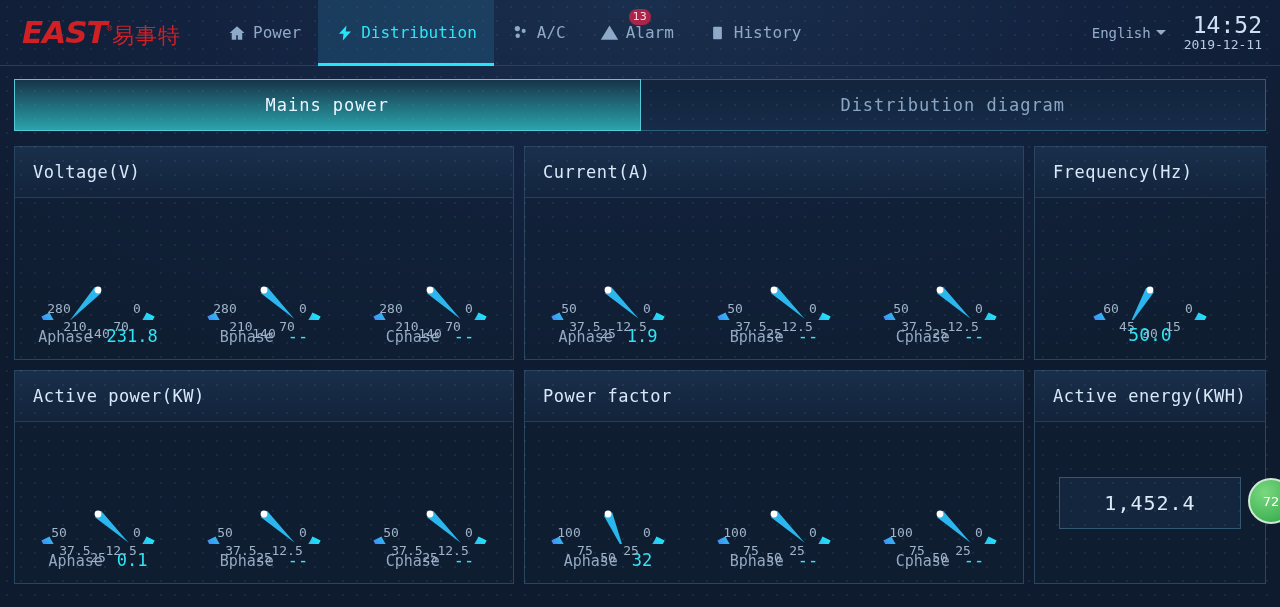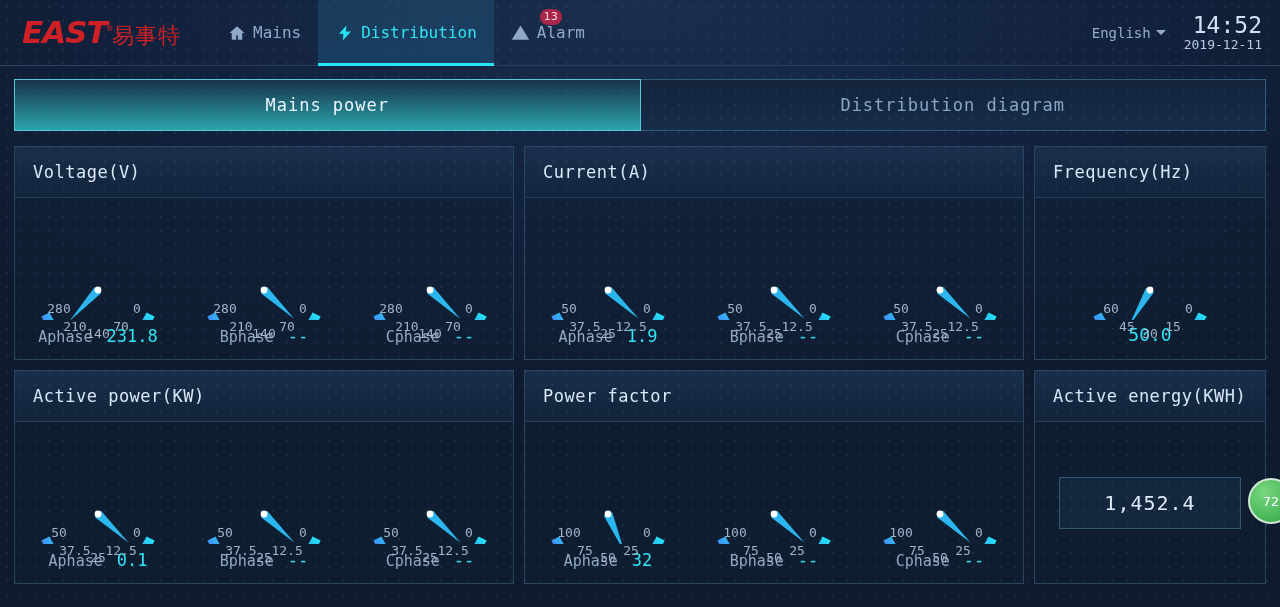--- a/index.html
+++ b/index.html
@@ -144,45 +144,63 @@
     </div>
 
     <div class="nav-items">
 
       <div class="nav-item">
         <span class="ic">
           <svg width="18" height="18" viewBox="0 0 24 24">
               <path d="M12 3 2 12h3v9h6v-6h2v6h6v-9h3z"></path>
             </svg>
         </span>
-        <span>Mains</span>
+        <span>Power</span>
       </div>
 
       <div class="nav-item active">
         <span class="ic">
           <svg width="18" height="18" viewBox="0 0 24 24">
               <path d="M14 2 4 13h6l-1 9 11-12h-7z"></path>
             </svg>
         </span>
         <span>Distribution</span>
       </div>
 
 
+      <div class="nav-item">
+        <span class="ic">
+          <svg width="19" height="19" viewBox="0 0 24 24">
+              <circle cx="8" cy="7" r="3.3"></circle>
+              <circle cx="16" cy="10" r="2.6"></circle>
+              <circle cx="8.5" cy="16" r="2.8"></circle>
+            </svg>
+        </span>
+        <span>A/C</span>
+      </div>
 
 
       <div class="nav-item">
         <span class="ic">
           <svg width="19" height="19" viewBox="0 0 24 24">
               <path d="M12 3 1 21h22z"></path>
             </svg>
         </span>
         <span>Alarm</span>
         <span class="badge">13</span>
       </div>
 
+      <div class="nav-item">
+        <span class="ic">
+          <svg width="15" height="18" viewBox="0 0 24 24">
+              <rect x="5" y="2" width="14" height="20" rx="1.5"></rect>
+            </svg>
+        </span>
+        <span>History</span>
+      </div>
 
     </div>
 
     <div class="nav-lang">
       <span>English</span>
       <span class="caret"></span>
     </div>
 
     <div class="clock">
       <div class="clock-time">14:52</div>

